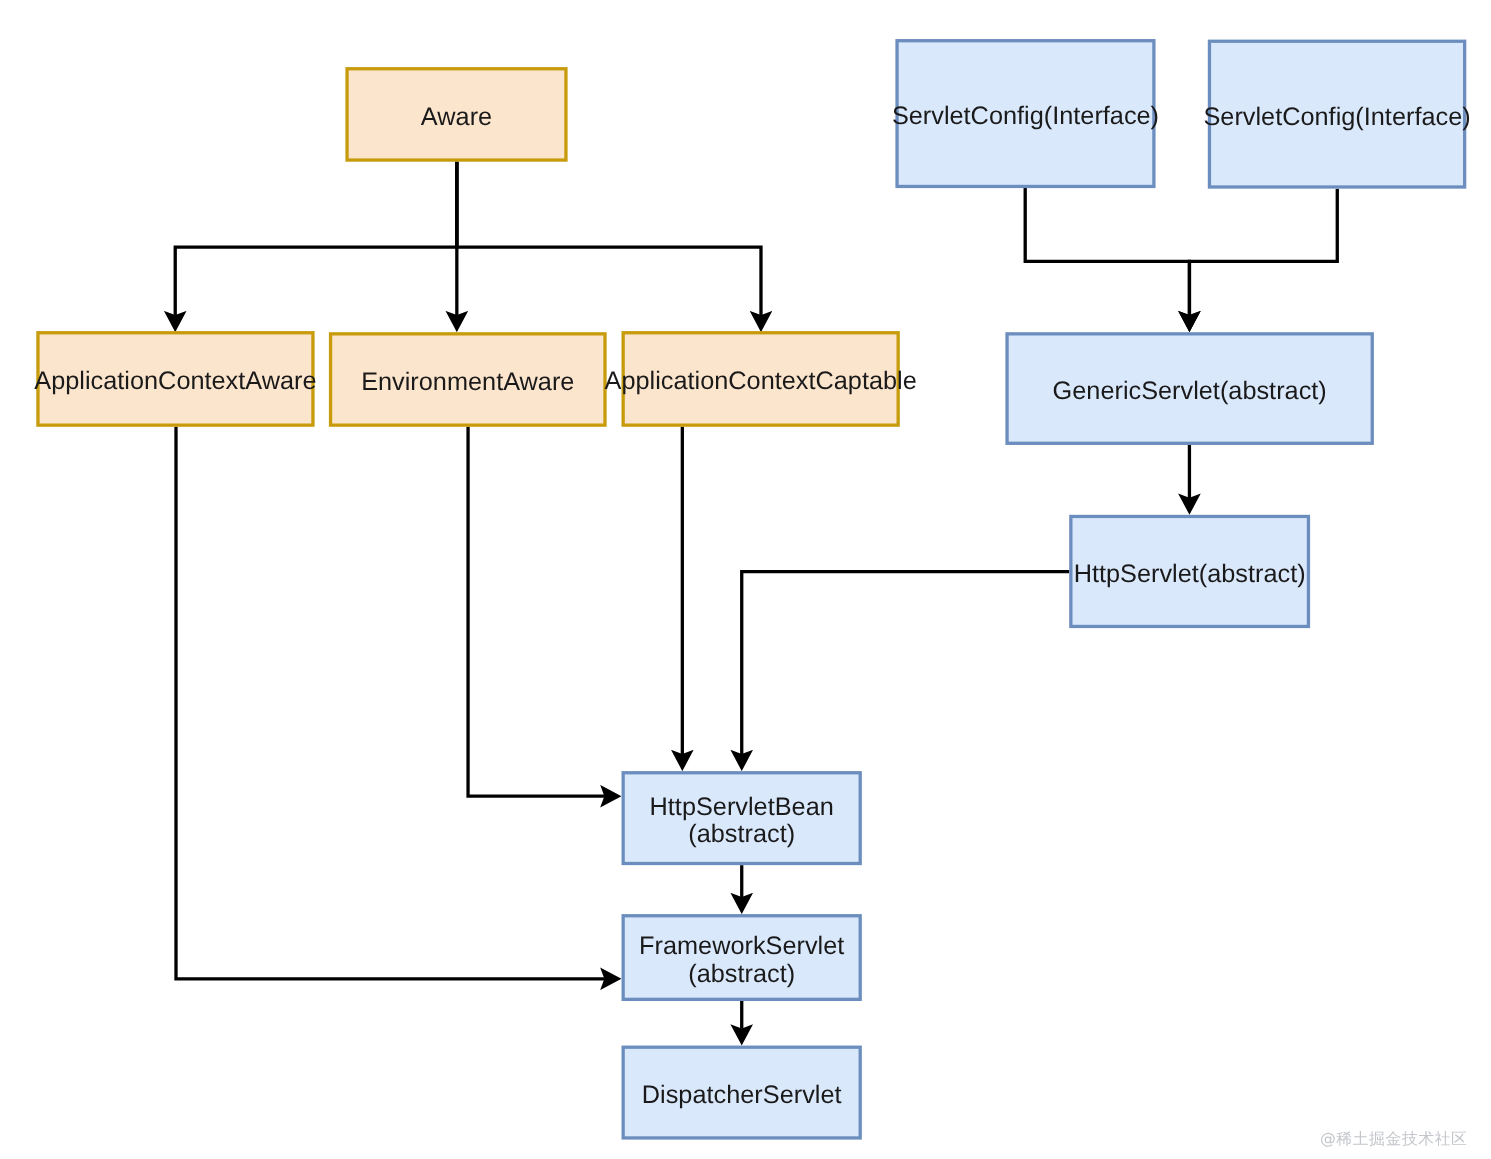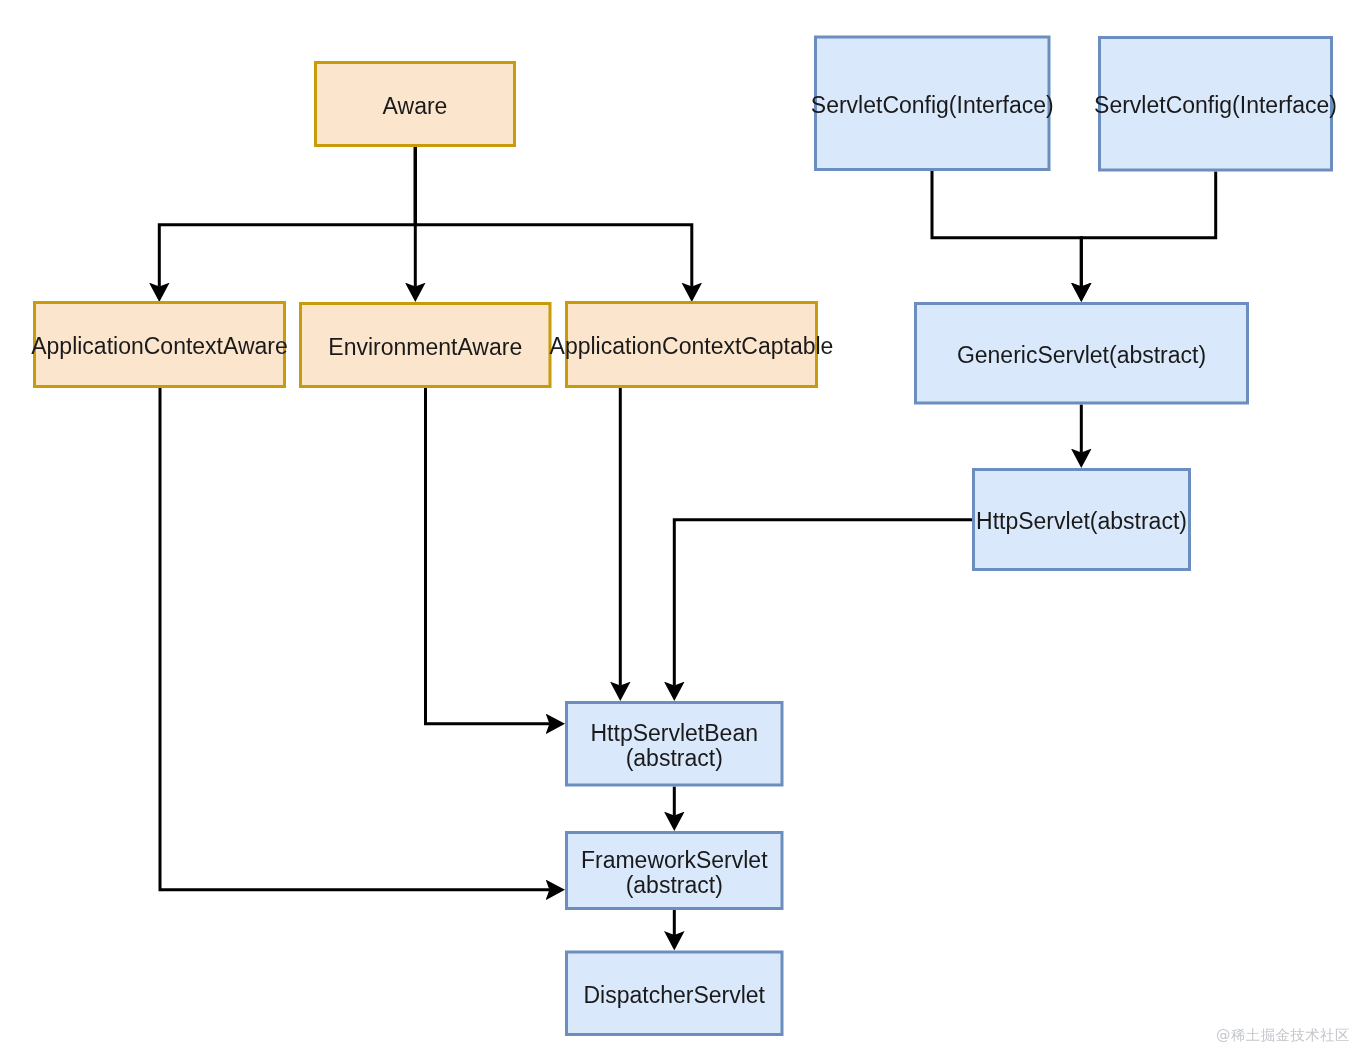--- a/index.html
+++ b/index.html
@@ -6,21 +6,21 @@
   html,body{margin:0;padding:0;}
   body{width:1355px;height:1054px;background:#ffffff;overflow:hidden;
        font-family:"Liberation Sans","DejaVu Sans",sans-serif;}
   #canvas{position:relative;width:1355px;height:1054px;background:#ffffff;}
   svg#diagram{position:absolute;left:0;top:0;width:1355px;height:1054px;display:block;
               transform:translateZ(0);}
   .node-label{font-family:"Liberation Sans","DejaVu Sans",sans-serif;font-size:23px;
               fill:#1a1a1a;text-anchor:middle;-webkit-font-smoothing:antialiased;}
   .node-box{stroke-width:3;}
   .edge-path{fill:none;stroke-width:3;stroke-linejoin:miter;stroke-linecap:butt;}
-  .watermark{position:absolute;right:5px;bottom:9px;font-size:14.4px;color:#c3c6cb;
+  .watermark{position:absolute;right:21px;bottom:9px;font-size:14.4px;color:#c3c6cb;
              font-family:"DejaVu Sans",sans-serif;letter-spacing:0.5px;white-space:nowrap;}
 </style>
 </head>
 <body style="background: rgb(255, 255, 255);">
 
 <div id="canvas">
   <svg id="diagram" viewBox="0 0 1355 1054">
     <defs>
       <marker id="arrow" viewBox="0 0 19.4 20.6" refX="4.2" refY="10.3" markerWidth="19.4" markerHeight="20.6" markerUnits="userSpaceOnUse" orient="auto-start-reverse">
         <path d="M 0 0 L 19.4 10.3 L 0 20.6 L 3.8 10.3 Z" fill="#000000"></path>

